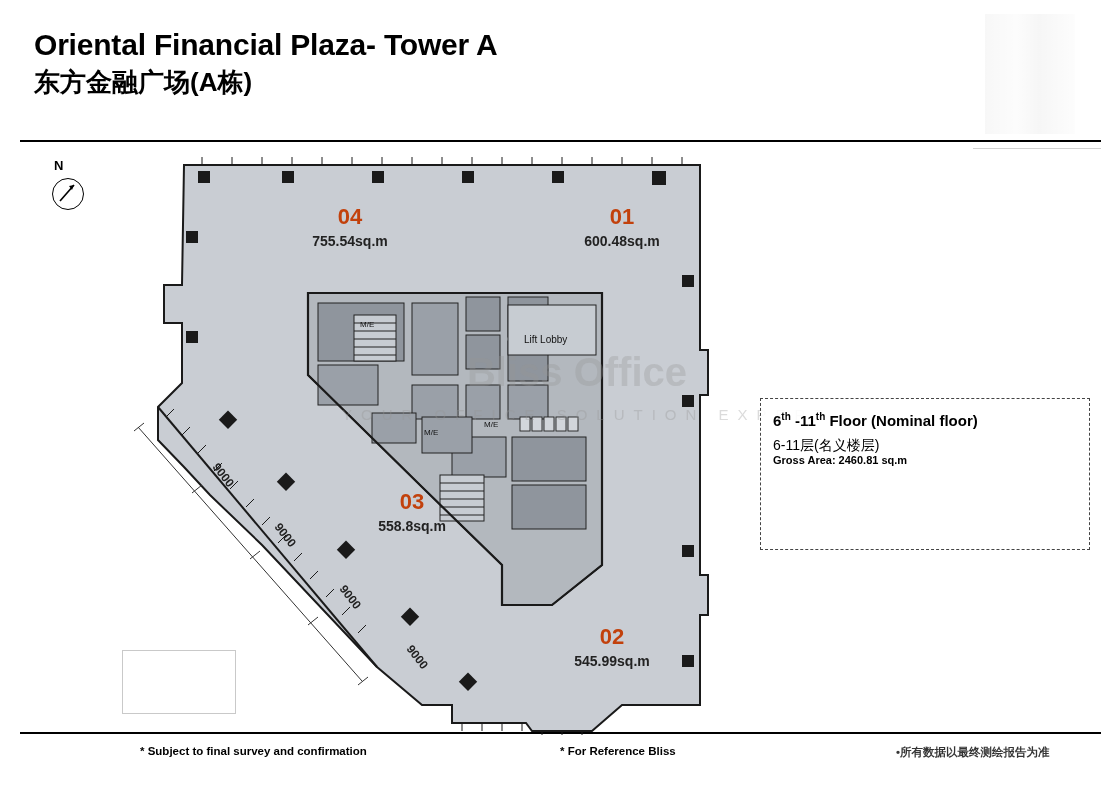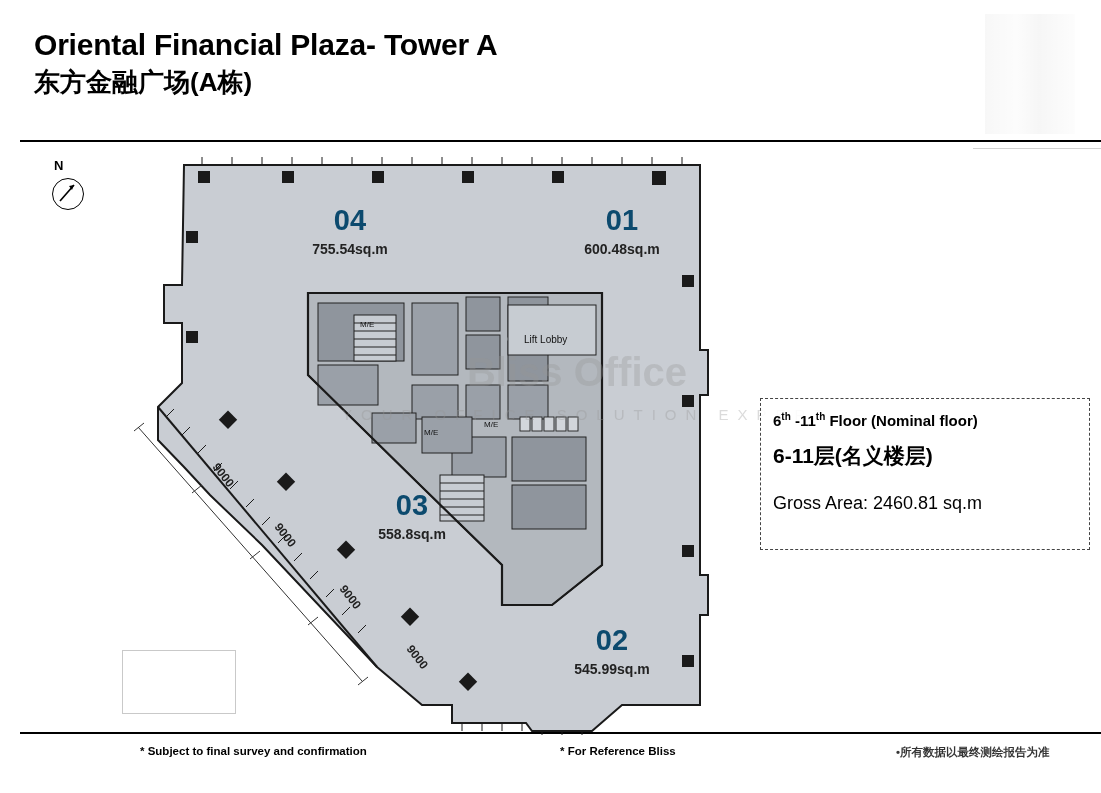--- a/index.html
+++ b/index.html
@@ -140,23 +140,23 @@
   }
   .plan svg { display: block; }
 
   
   .unit-label {
     position: absolute;
     text-align: center;
     z-index: 6;
   }
   .unit-label .num {
-    font-size: 29px;
-    font-weight: bold;
-    color: #0c4a6e;
+    font-size: 22px;
+    font-weight: bold;
+    color: #c2410c;
     line-height: 1.1;
   }
   .unit-label .area {
     font-size: 14px;
     font-weight: bold;
     color: #222;
     margin-top: 4px;
     white-space: nowrap;
   }
   #unit-04 { left: 268px; top: 205px; width: 140px; }
@@ -206,30 +206,29 @@
     font-size: 15px;
     font-weight: bold;
     line-height: 1.25;
     white-space: nowrap;
   }
   .info-line1 sup {
     font-size: 10px;
     vertical-align: super;
   }
   .info-line2 {
-    font-size: 21px;
-    font-weight: bold;
+    font-size: 14px;
+    font-weight: normal;
     line-height: 1.25;
-    margin-top: 12px;
+    margin-top: 6px;
     white-space: nowrap;
   }
   .info-line3 {
-    font-size: 18px;
-    font-weight: normal;
-    margin-top: 24px;
+    font-size: 11px;
+    font-weight: bold;
     white-space: nowrap;
   }
   .info-line4 {
     font-size: 15px;
     font-weight: bold;
     margin-top: 4px;
     white-space: nowrap;
   }
 
   

